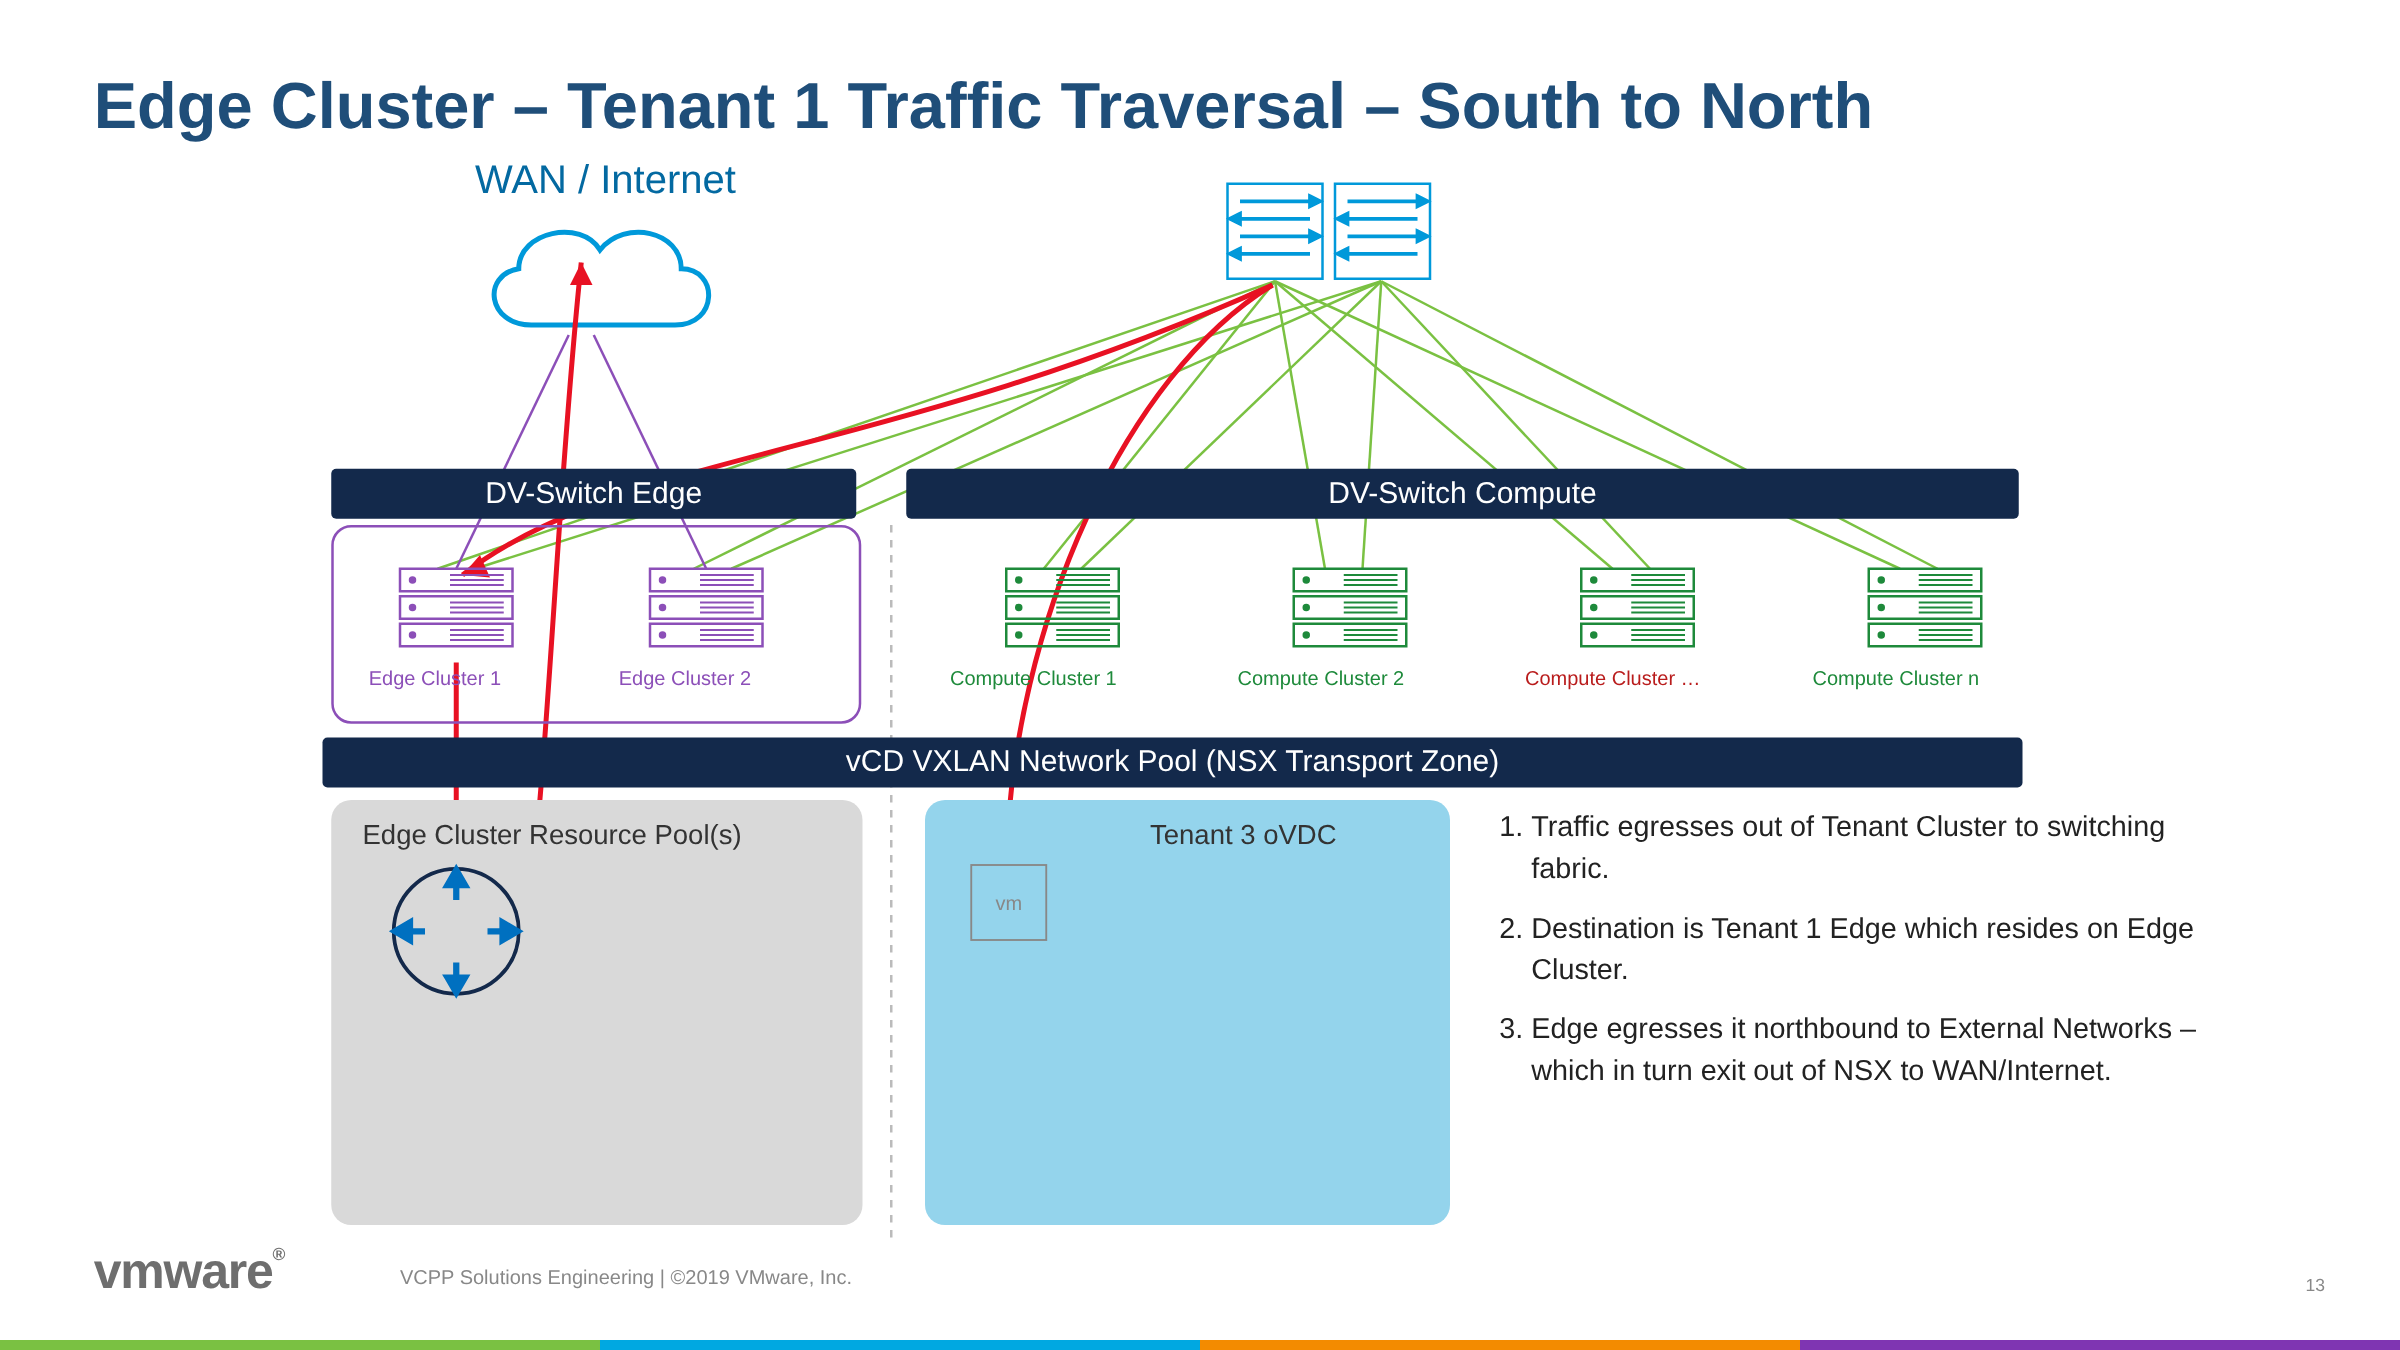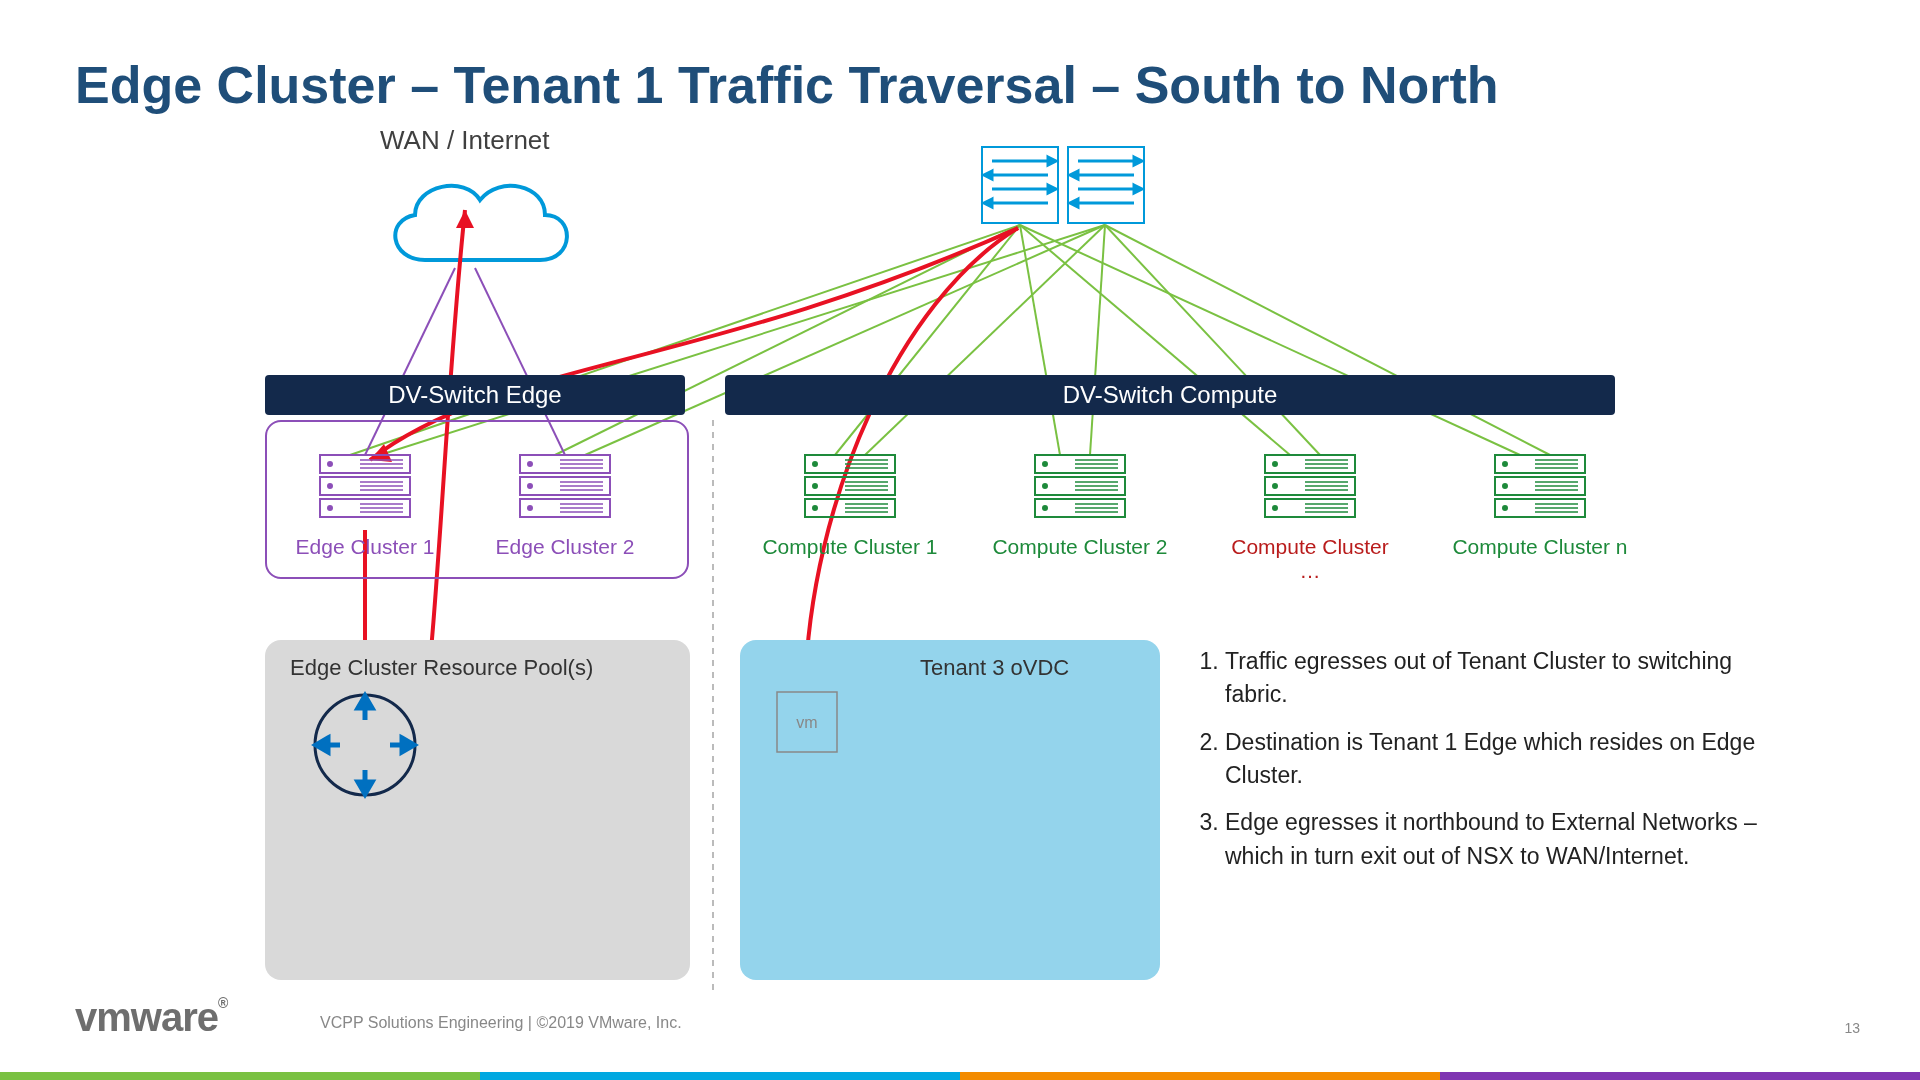--- a/index.html
+++ b/index.html
@@ -1,21 +1,21 @@
 <!DOCTYPE html>
 <html><head>
 <meta charset="utf-8">
 <style>
   html,body{margin:0;padding:0;width:1920px;height:1080px;font-family:"Segoe UI",Arial,sans-serif;background:#fff;overflow:hidden}
   .slide{position:relative;width:1920px;height:1080px}
   .title{position:absolute;left:75px;top:55px;font-size:52px;color:#1F4E79;font-weight:700}
-  .wan-label{position:absolute;font-size:26px;color:#404040;font-weight:400}
+  .wan-label{position:absolute;font-size:32px;color:#0369a1;font-weight:400}
   .bar{position:absolute;background:#13294B;color:#fff;font-size:24px;height:40px;display:flex;align-items:center;justify-content:center;border-radius:4px}
   .edge-box{position:absolute;border:2px solid #8C4FB8;border-radius:16px}
-  .cluster-label{position:absolute;font-size:21px;text-align:center}
+  .cluster-label{position:absolute;font-size:16px;text-align:left}
   .pool-box{position:absolute;border-radius:16px}
   .pool-title{position:absolute;font-size:22px;font-weight:400;color:#333}
   .bullets{position:absolute;font-size:23px;color:#222;line-height:1.45}
   .bullets ol{margin:0;padding-left:30px}
   .bullets li{margin-bottom:14px}
   .footer-logo{position:absolute;left:75px;bottom:40px;font-size:40px;font-weight:700;color:#6E6E6E;letter-spacing:-1px}
   .footer-logo sup{font-size:14px;vertical-align:top}
   .footer-text{position:absolute;left:320px;bottom:48px;font-size:16px;color:#888}
   .slide-num{position:absolute;right:60px;bottom:44px;font-size:14px;color:#888}
   .footer-bar{position:absolute;left:0;right:0;bottom:0;height:8px;background:linear-gradient(90deg,#7AC142 0 25%,#00A8E1 25% 50%,#F38B00 50% 75%,#7F35B2 75% 100%)}
@@ -91,20 +91,21 @@
       <polygon points="465,210 456,228 474,228" fill="#E81123" stroke="none"></polygon>
 
       <polygon points="805,690 798,672 812,672" fill="#E81123" stroke="none"></polygon>
     </g>
 
     <line x1="713" y1="420" x2="713" y2="990" stroke="#BBB" stroke-width="2" stroke-dasharray="6,6"></line>
   </svg>
 
   <div class="bar" style="left:725px;top:375px;width:890px">DV-Switch Compute</div>
   <div class="bar" style="left:265px;top:375px;width:420px">DV-Switch Edge</div>
+  <div class="bar" style="left:258px;top:590px;width:1360px">vCD VXLAN Network Pool (NSX Transport Zone)</div>
 
   <div class="edge-box" style="left:265px;top:420px;width:420px;height:155px"></div>
 
   <svg style="left:315px;top:450px" width="100" height="75">
     <g fill="none" stroke="#8C4FB8" stroke-width="2">
         <rect x="5" y="5" width="90" height="18"></rect>
         <rect x="5" y="27" width="90" height="18"></rect>
         <rect x="5" y="49" width="90" height="18"></rect>
     <circle cx="15" cy="14" r="2" fill="#8C4FB8"></circle>
         <circle cx="15" cy="36" r="2" fill="#8C4FB8"></circle>

